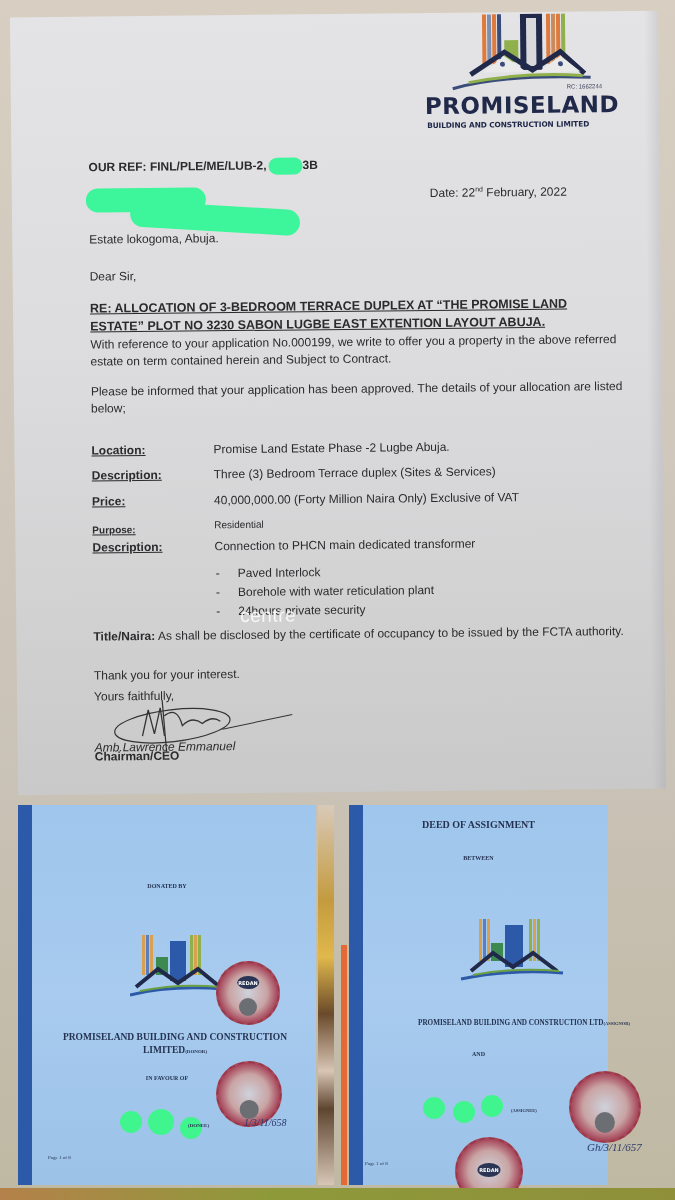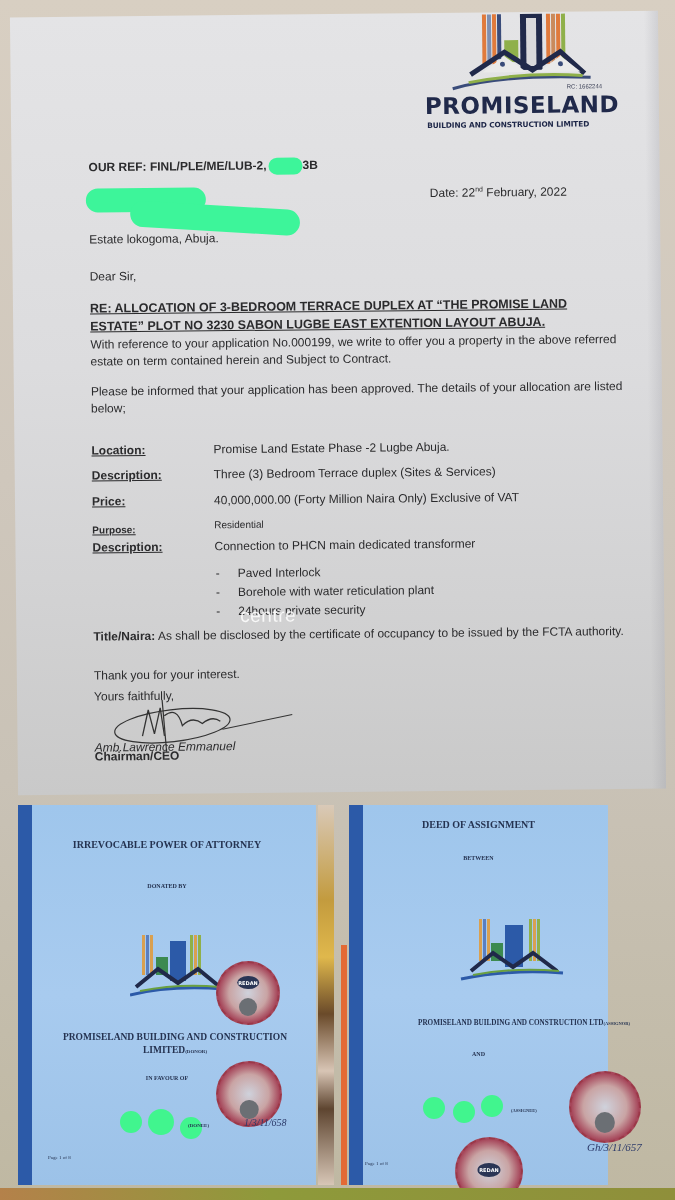--- a/index.html
+++ b/index.html
@@ -214,21 +214,20 @@
     <path d="M60 4 L64 56" stroke="#333" stroke-width="1.2"></path>
     <path d="M120 34 L190 20" stroke="#333" stroke-width="1"></path>
   </svg>
 
   <div class="signer">Amb.Lawrence Emmanuel</div>
   <div class="signer-title">Chairman/CEO</div>
 </div>
 
 <div class="doc doc-left">
   <div class="spine"></div>
-  <div class="title" style="top:34px;">IRREVOCABLE POWER OF ATTORNEY</div>
   <div class="small" style="top:78px;">DONATED BY</div>
 
   <svg style="position:absolute;left:112px;top:128px;width:96px;height:66px;" viewBox="0 0 96 66">
     <rect x="12" y="2" width="3" height="40" fill="#d9a050"></rect>
     <rect x="16" y="2" width="3" height="40" fill="#5a7fc0"></rect>
     <rect x="20" y="2" width="3" height="40" fill="#d9a050"></rect>
     <rect x="26" y="24" width="12" height="18" fill="#3c8a50"></rect>
     <rect x="40" y="8" width="16" height="40" fill="#2c5aa8"></rect>
     <rect x="60" y="2" width="3" height="40" fill="#8fb04a"></rect>
     <rect x="64" y="2" width="3" height="40" fill="#d9a050"></rect>

